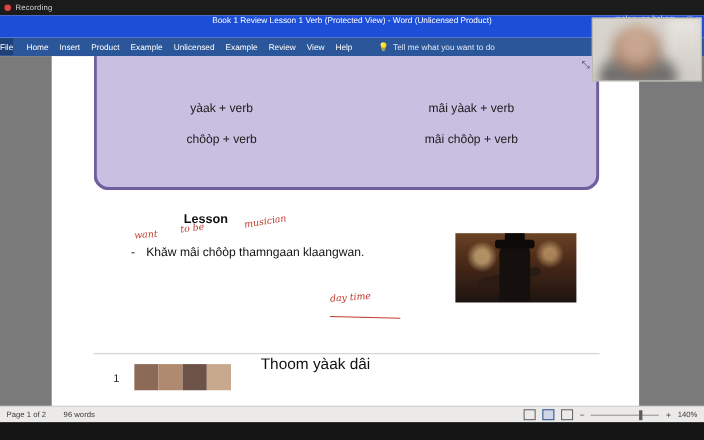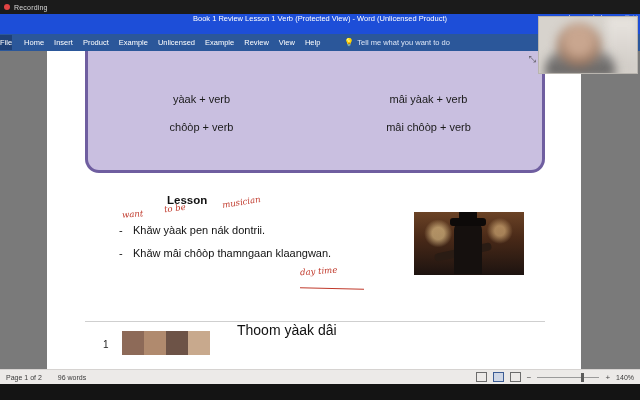--- a/index.html
+++ b/index.html
@@ -398,21 +398,20 @@
               <span class="pcell">chôòp + verb</span>
               <span class="pcell">mâi chôòp + verb</span>
             </div>
             <span class="tiny-arrow">⤡</span>
           </div>
         </div>
 
         <div class="example-h">Lesson</div>
 
         <div class="bullets">
-          <div><span class="dash">-</span><span>Khǎw yàak pen nák dontrii.</span></div>
           <div><span class="dash">-</span><span>Khǎw mâi chôòp thamngaan klaangwan.</span></div>
         </div>
 
         <span class="hand a">want</span>
         <span class="hand b">to be</span>
         <span class="hand c">musician</span>
         <span class="hand d">day time</span>
         <span class="underline-red"></span>
 
         <div class="photo">

